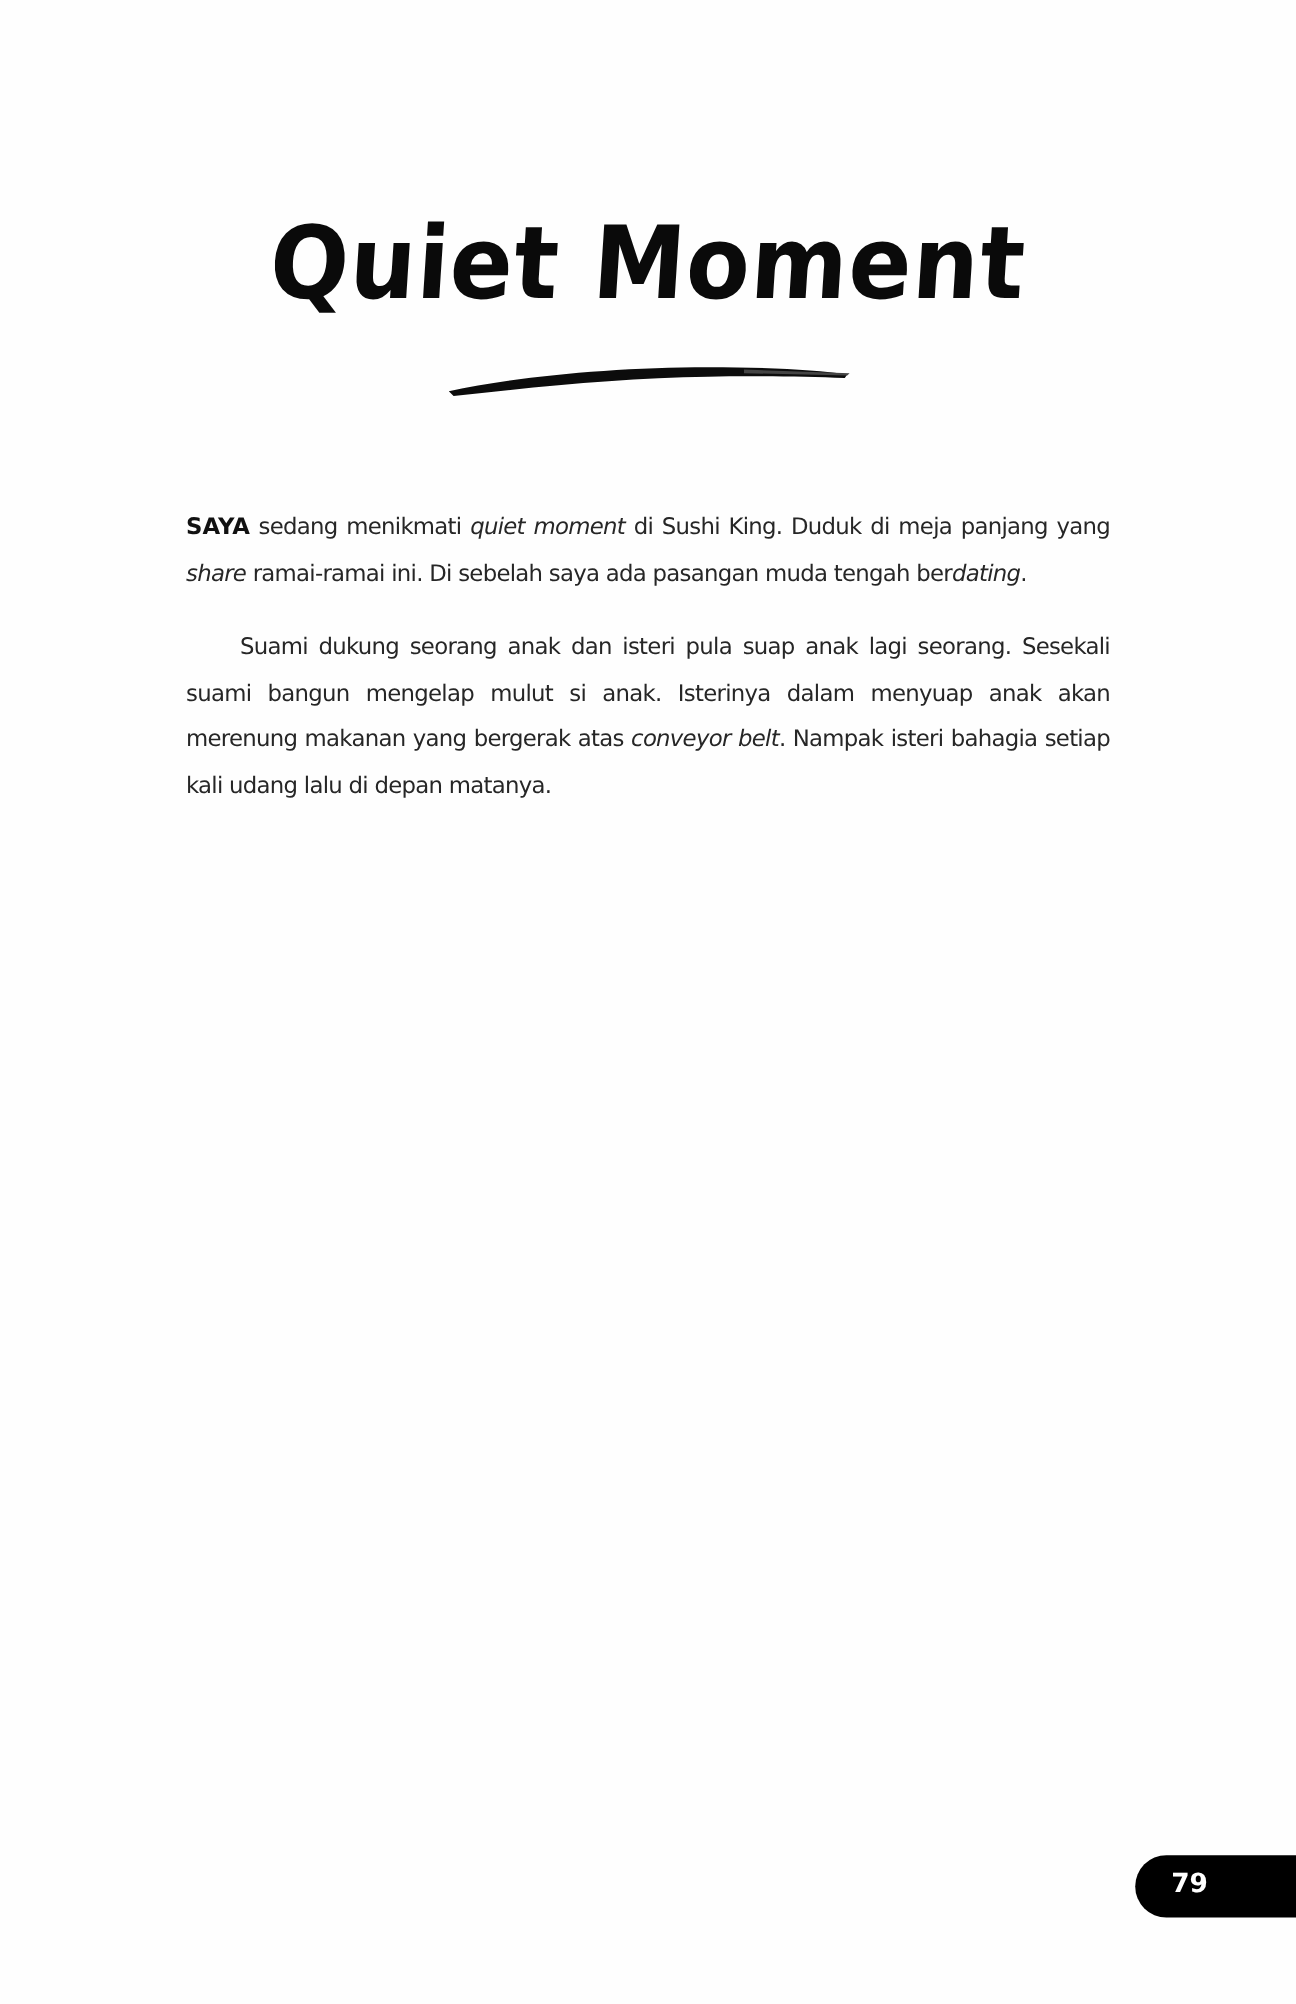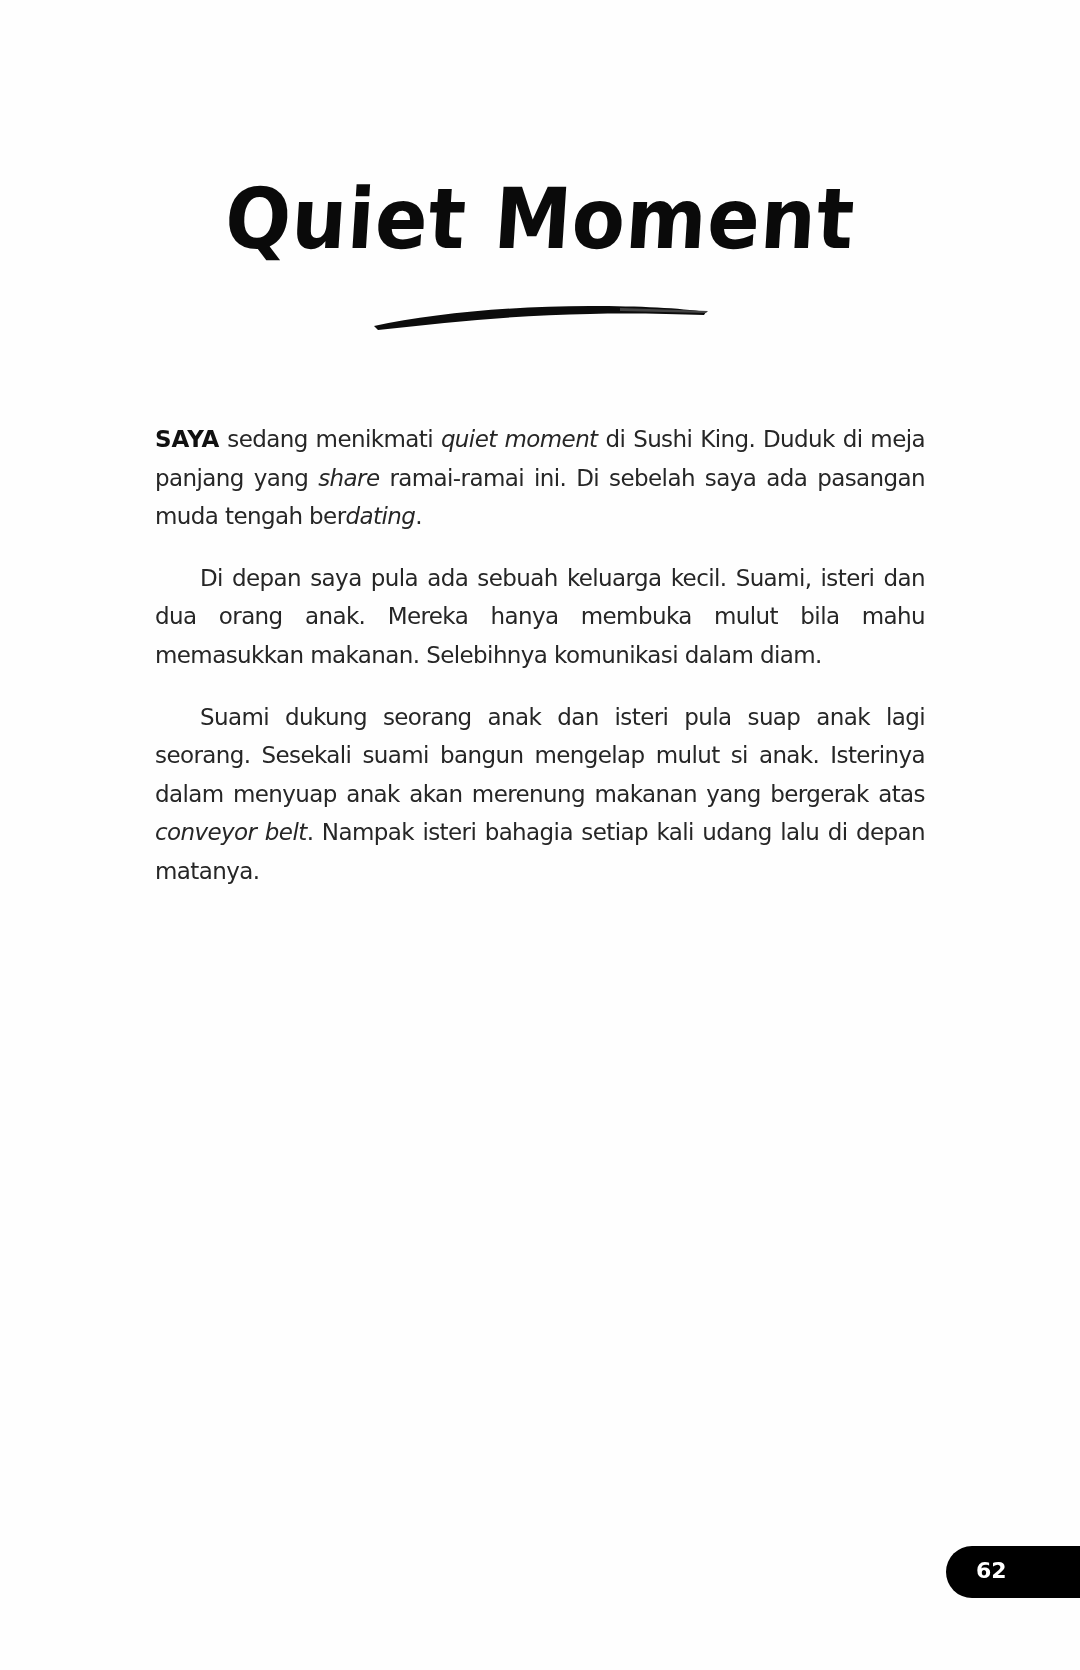--- a/index.html
+++ b/index.html
@@ -13,21 +13,21 @@
     text-align: center;
     font-family: "DejaVu Sans", sans-serif;
     font-weight: bold; font-size: 84px; letter-spacing: 1px;
     color: #0a0a0a; transform: scaleX(0.92) skewX(-4deg);
     transform-origin: center;
   }
   .brush { position: absolute; left: 370px; top: 296px; width: 340px; height: 36px; }
   .body-text {
     position: absolute; left: 155px; top: 420px; width: 770px;
     font-family: "DejaVu Sans", sans-serif;
-    font-size: 23px; line-height: 38.6px; color: #262626;
+    font-size: 19px; line-height: 38.6px; color: #262626;
     letter-spacing: -0.6px;
   }
   .para { margin: 0 0 23px 0; text-align: justify; text-align-last: left; }
   .para.indent { text-indent: 45px; }
   .lead-cap { font-weight: bold; letter-spacing: 0; color: #111; }
   .em { font-style: italic; }
   .page-badge {
     position: absolute; left: 946px; top: 1546px; width: 160px; height: 52px;
     background: #000; border-radius: 26px 0 0 26px;
   }
@@ -44,20 +44,19 @@
 
   <div class="title">Quiet Moment</div>
 
   <svg class="brush" viewBox="0 0 340 36" preserveAspectRatio="none">
     <path d="M4 30 C 60 18, 140 10, 220 10 C 270 10, 310 12, 336 16 L 334 19 C 300 18, 260 17, 220 18 C 150 19, 80 26, 8 34 Z" fill="#0c0c0c"></path>
     <path d="M250 12 L 338 15 L 336 17 L 250 15 Z" fill="#444"></path>
   </svg>
 
   <div class="body-text" id="body-text">
       <p class="para"><span class="lead-cap">SAYA</span><span> sedang menikmati </span><span class="em">quiet moment</span><span> di Sushi King. Duduk di meja panjang yang </span><span class="em">share</span><span> ramai-ramai ini. Di sebelah saya ada pasangan muda tengah ber</span><span class="em">dating</span><span>.</span></p>
-      <p class="para indent"><span>Di depan saya pula ada sebuah keluarga kecil. Suami, isteri dan dua orang anak. Mereka hanya membuka mulut bila mahu memasukkan makanan. Selebihnya komunikasi dalam diam.</span></p>
       <p class="para indent"><span>Suami dukung seorang anak dan isteri pula suap anak lagi seorang. Sesekali suami bangun mengelap mulut si anak. Isterinya dalam menyuap anak akan merenung makanan yang bergerak atas </span><span class="em">conveyor belt</span><span>. Nampak isteri bahagia setiap kali udang lalu di depan matanya.</span></p>
     </div>
 
   <div class="page-badge">
-    <span class="page-num">62</span>
+    <span class="page-num">79</span>
   </div>
 </div>
 
 </body></html>

